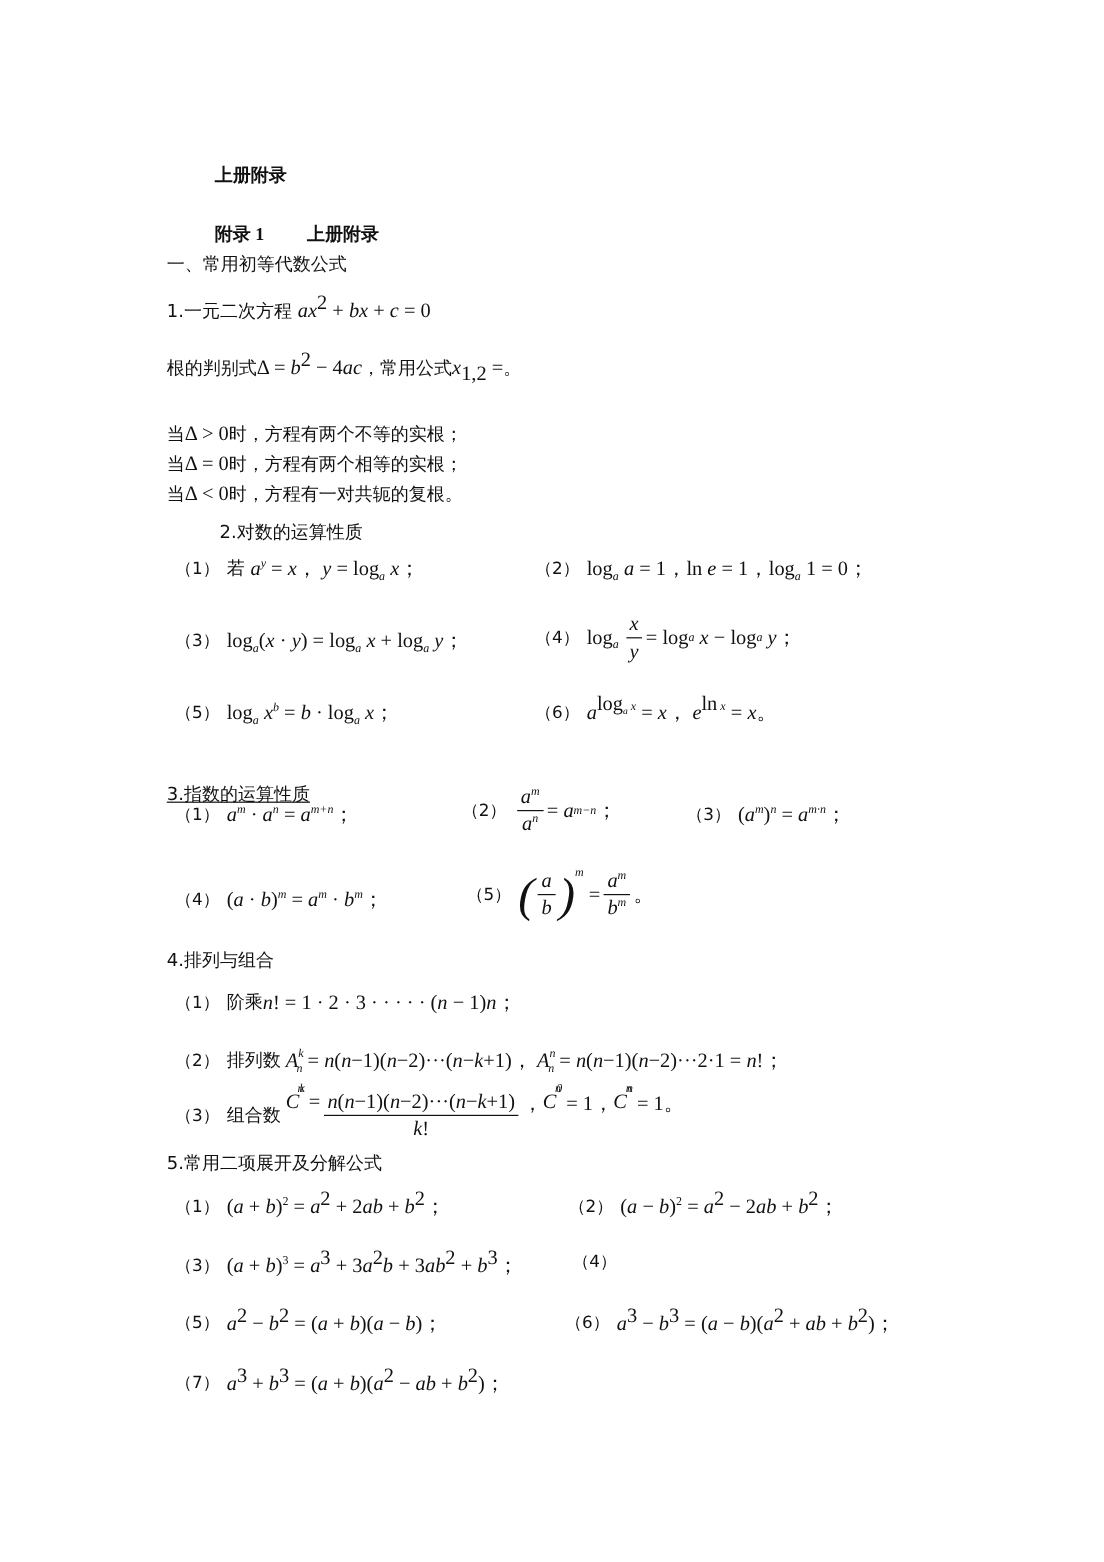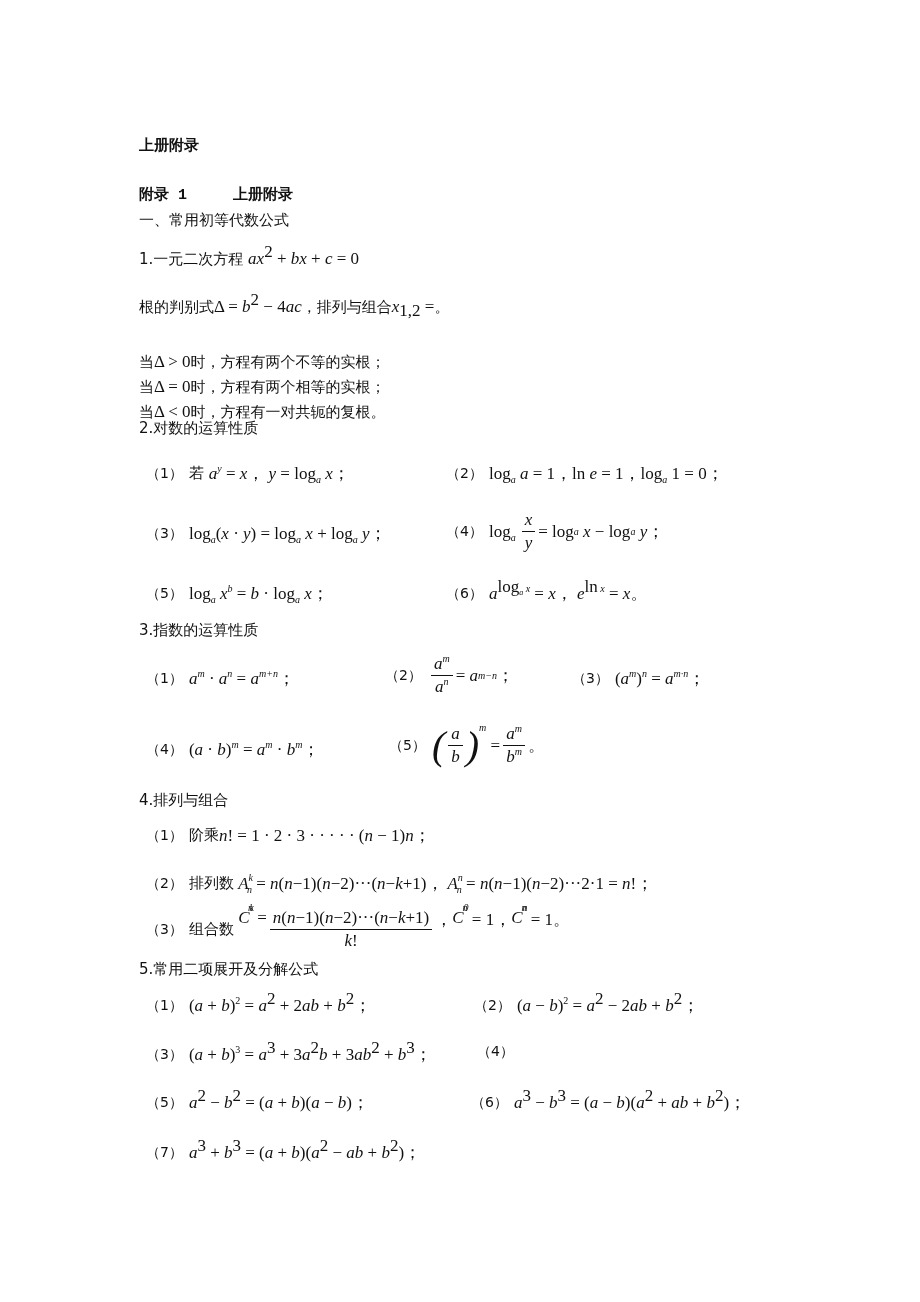--- a/index.html
+++ b/index.html
@@ -1,20 +1,20 @@
 <!DOCTYPE html>
 <html><head>
 <meta charset="utf-8">
 <style>
   html, body { margin: 0; padding: 0; background: #ffffff; }
   body { width: 920px; height: 1302px; position: relative; overflow: hidden;
          font-family: "DejaVu Serif", "Liberation Serif", serif; color: #111; }
   .page { position: absolute; inset: 0; }
   .line { position: absolute; left: 139px; font-size: 15px; line-height: 20px; white-space: nowrap; }
-  .bold { font-weight: bold; font-family: Liberation Mono, monospace; }
+  .bold { font-weight: bold; font-family: Liberation Serif, serif; margin-left: 40px; }
   .cjk { font-family: "DejaVu Sans", "Liberation Sans", sans-serif; }
   .m { font-family: "Liberation Serif", "DejaVu Serif", serif; font-style: italic; font-size: 17px; }
   .mu { font-family: "Liberation Serif", "DejaVu Serif", serif; font-style: normal; font-size: 17px; }
   sup, sub { font-size: 10px; line-height: 0; }
   .item { position: absolute; font-size: 15px; white-space: nowrap; display: flex; align-items: center; }
   .num { font-family: "DejaVu Sans", "Liberation Sans", sans-serif; font-size: 14px; margin-right: 6px; }
   .frac { display: inline-flex; flex-direction: column; align-items: center; vertical-align: middle; margin: 0 3px; }
   .frac .top { border-bottom: 1px solid #111; padding: 0 3px 1px; line-height: 20px; }
   .frac .bot { padding-top: 1px; line-height: 20px; }
   .paren { font-size: 40px; font-family: "Liberation Serif", serif; font-weight: 200; line-height: 1; }
@@ -36,36 +36,36 @@
   <div class="line cjk" style="top:210px;">一、常用初等代数公式</div>
 
   <div class="line cjk" style="top:249px;">
     <span>1.一元二次方程</span>
     <span class="m">ax<sup class="mu">2</sup> <span class="mu">+</span> bx <span class="mu">+</span> c <span class="mu">= 0</span></span>
   </div>
 
   <div class="line cjk" style="top:297px;display:flex;align-items:center;">
     <span>根的判别式</span>
     <span class="m"><span class="mu">Δ =</span> b<sup class="mu">2</sup> <span class="mu">− 4</span>ac</span>
-    <span>，排列与组合</span>
+    <span>，常用公式</span>
     <span class="m">x<sub class="mu">1,2</sub> <span class="mu">=</span></span>
     <span>。</span>
   </div>
 
   <div class="line cjk" style="top:352px;">
     <span>当</span><span class="mu">Δ &gt; 0</span><span>时，方程有两个不等的实根；</span>
   </div>
   <div class="line cjk" style="top:377px;">
     <span>当</span><span class="mu">Δ = 0</span><span>时，方程有两个相等的实根；</span>
   </div>
   <div class="line cjk" style="top:402px;text-align:right;">
     <span>当</span><span class="mu">Δ &lt; 0</span><span>时，方程有一对共轭的复根。</span>
   </div>
 
-  <div class="line cjk" style="top:418px;">2.对数的运算性质</div>
+  <div class="line cjk" style="top:433px;margin-left:44px;">2.对数的运算性质</div>
 
   <div class="item" style="left:146px;top:462px;">
     <span class="num">（1）</span>
     <span class="cjk">若&nbsp;</span>
       <span class="m">a<sup>y</sup> <span class="mu">=</span> x<span class="mu">，</span> y <span class="mu">= log</span><sub>a</sub> x<span class="mu">；</span></span>
   </div>
   <div class="item" style="left:446px;top:462px;">
     <span class="num">（2）</span>
     <span class="m"><span class="mu">log</span><sub>a</sub> a <span class="mu">= 1，ln</span> e <span class="mu">= 1，log</span><sub>a</sub> <span class="mu">1 = 0；</span></span>
   </div>
@@ -86,21 +86,21 @@
 
   <div class="item" style="left:146px;top:582px;">
     <span class="num">（5）</span>
     <span class="m"><span class="mu">log</span><sub>a</sub> x<sup>b</sup> <span class="mu">=</span> b <span class="mu">· log</span><sub>a</sub> x<span class="mu">；</span></span>
   </div>
   <div class="item" style="left:446px;top:582px;">
     <span class="num">（6）</span>
     <span class="m">a<sup><span class="mu">log</span><sub style="font-size:8px;">a</sub> x</sup> <span class="mu">=</span> x<span class="mu">，</span> e<sup><span class="mu">ln</span> x</sup> <span class="mu">=</span> x<span class="mu">。</span></span>
   </div>
 
-  <div class="line cjk" style="top:620px;">3.指数的运算性质</div>
+  <div class="line cjk" style="top:652px;text-decoration:underline;">3.指数的运算性质</div>
 
   <div class="item" style="left:146px;top:667px;">
     <span class="num">（1）</span>
     <span class="m">a<sup>m</sup> <span class="mu">·</span> a<sup>n</sup> <span class="mu">=</span> a<sup>m+n</sup><span class="mu">；</span></span>
   </div>
   <div class="item" style="left:385px;top:654px;">
     <span class="num">（2）</span>
     <span class="m" style="display:flex;align-items:center;">
       <span class="frac">
           <span class="top">a<sup>m</sup></span>

